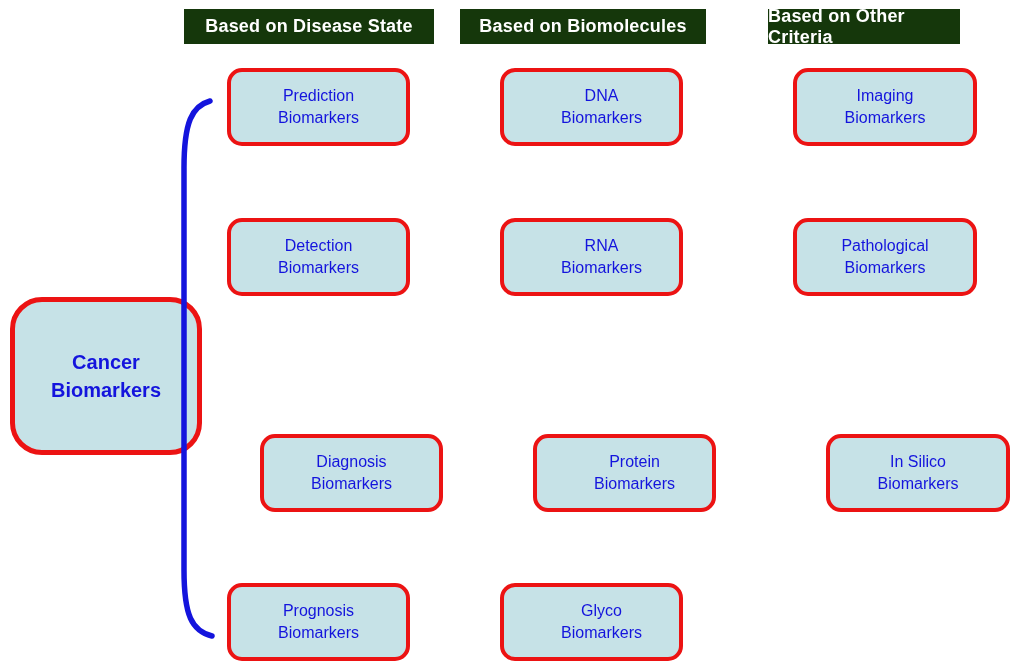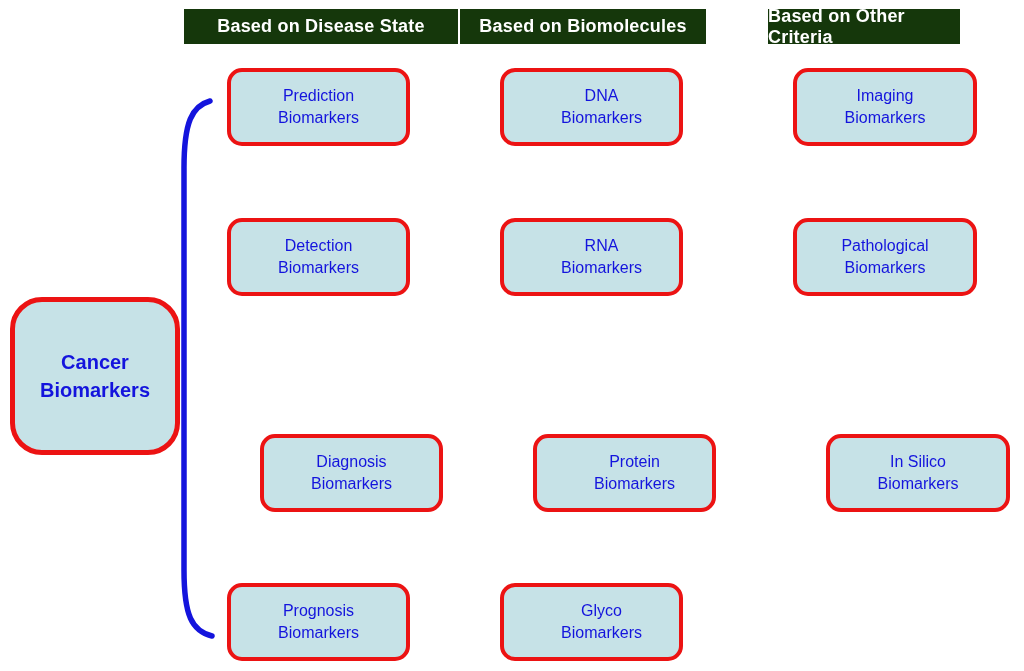--- a/index.html
+++ b/index.html
@@ -39,21 +39,21 @@
     display:flex;align-items:center;justify-content:center;
     text-align:center;
     color:var(--box_text);
     font-size:16px;font-weight:normal;
     line-height:22px;
     white-space:pre-line;
   }
   .root-node{
     position:absolute;
     left:10px;top:297px;
-    width:170px;height:158px;
+    width:192px;height:158px;
     background:var(--box_fill);
     border:5px solid var(--box_border);
     border-radius:32px;
     box-sizing:border-box;
     display:flex;align-items:center;justify-content:center;
     text-align:center;
     color:var(--box_text);
     font-size:20px;font-weight:bold;
     line-height:28px;
     white-space:pre-line;
@@ -67,21 +67,21 @@
   .r1{top:68px;}
   .r2{top:218px;}
   .r3{top:434px;margin-left:33px;}
   .r4{top:583px;}
 </style>
 </head>
 <body>
 
 <div class="canvas">
 
-  <div class="col-header" style="left:184px;width:274px;">Based on Disease State</div>
+  <div class="col-header" style="left:184px;width:250px;">Based on Disease State</div>
   <div class="col-header" style="left:460px;width:246px;">Based on Biomolecules</div>
   <div class="col-header" style="left:768px;width:192px;">Based on Other Criteria</div>
 
   <div class="root-node">Cancer
 Biomarkers</div>
 
   <svg class="brace-svg" width="1024" height="671" viewBox="0 0 1024 671">
     <path d="M 210 101 C 192 106, 184 122, 184 168 L 184 570 C 184 616, 192 631, 212 636" fill="none" stroke="#1414dd" stroke-width="5.5" stroke-linecap="round"></path>
   </svg>
 

